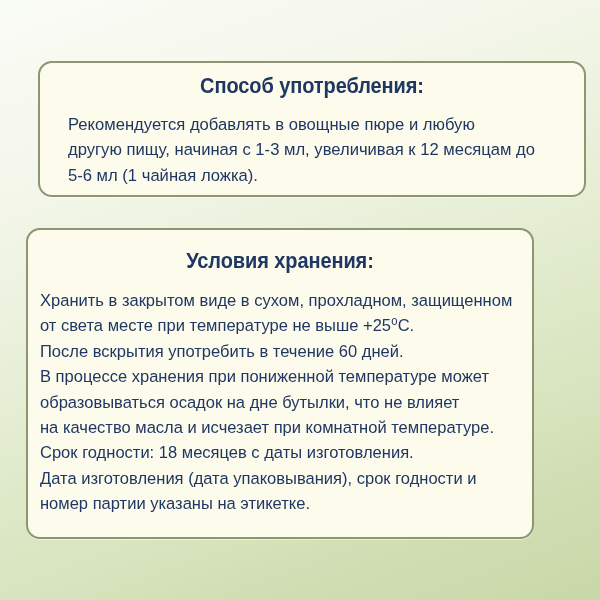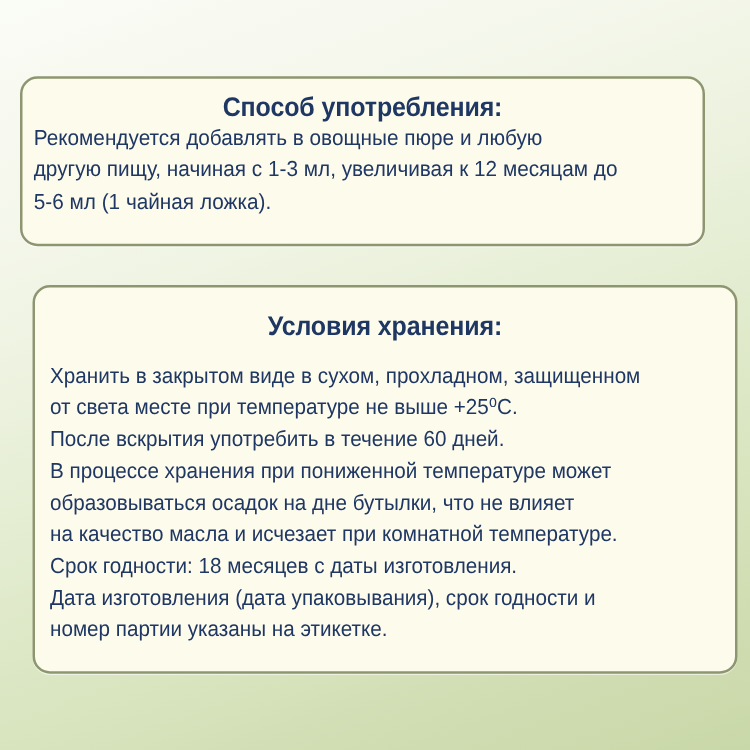--- a/index.html
+++ b/index.html
@@ -30,29 +30,29 @@
   }
   .card {
     position: absolute;
     box-sizing: border-box;
     background: #fdfbec;
     border: 2.5px solid #8d9670;
     border-radius: 14px;
     box-shadow: 0 1px 0 rgba(255,255,255,0.55);
   }
   #card-usage {
-    left: 16px;
+    left: 38px;
     top: 61px;
     width: 548px;
     height: 136px;
   }
   #card-storage {
     left: 26px;
     top: 228px;
-    width: 564px;
+    width: 508px;
     height: 311px;
   }
   .card-title {
     text-align: center;
     color: #1f3763;
     font-weight: bold;
     font-size: 21.5px;
     letter-spacing: -0.1px;
     font-family: "Liberation Sans", "DejaVu Sans", sans-serif;
     transform: scaleX(0.93);
@@ -65,22 +65,22 @@
     margin: 19px 0 0 0;
     line-height: 24px;
   }
   .card-body {
     color: #1f3763;
     font-size: 17.4px;
     line-height: 25.4px;
     font-family: "Liberation Sans", "DejaVu Sans", sans-serif;
   }
   #card-usage .card-body {
-    margin: 0 0 0 0;
-    padding: 0 10px 0 9px;
+    margin: 14px 0 0 0;
+    padding: 0 10px 0 28px;
   }
   #card-storage .card-body {
     margin: 15px 0 0 0;
     padding: 0 24px 0 12px;
   }
   .body-line {
     white-space: nowrap;
     transform-origin: left center;
     display: block;
   }

